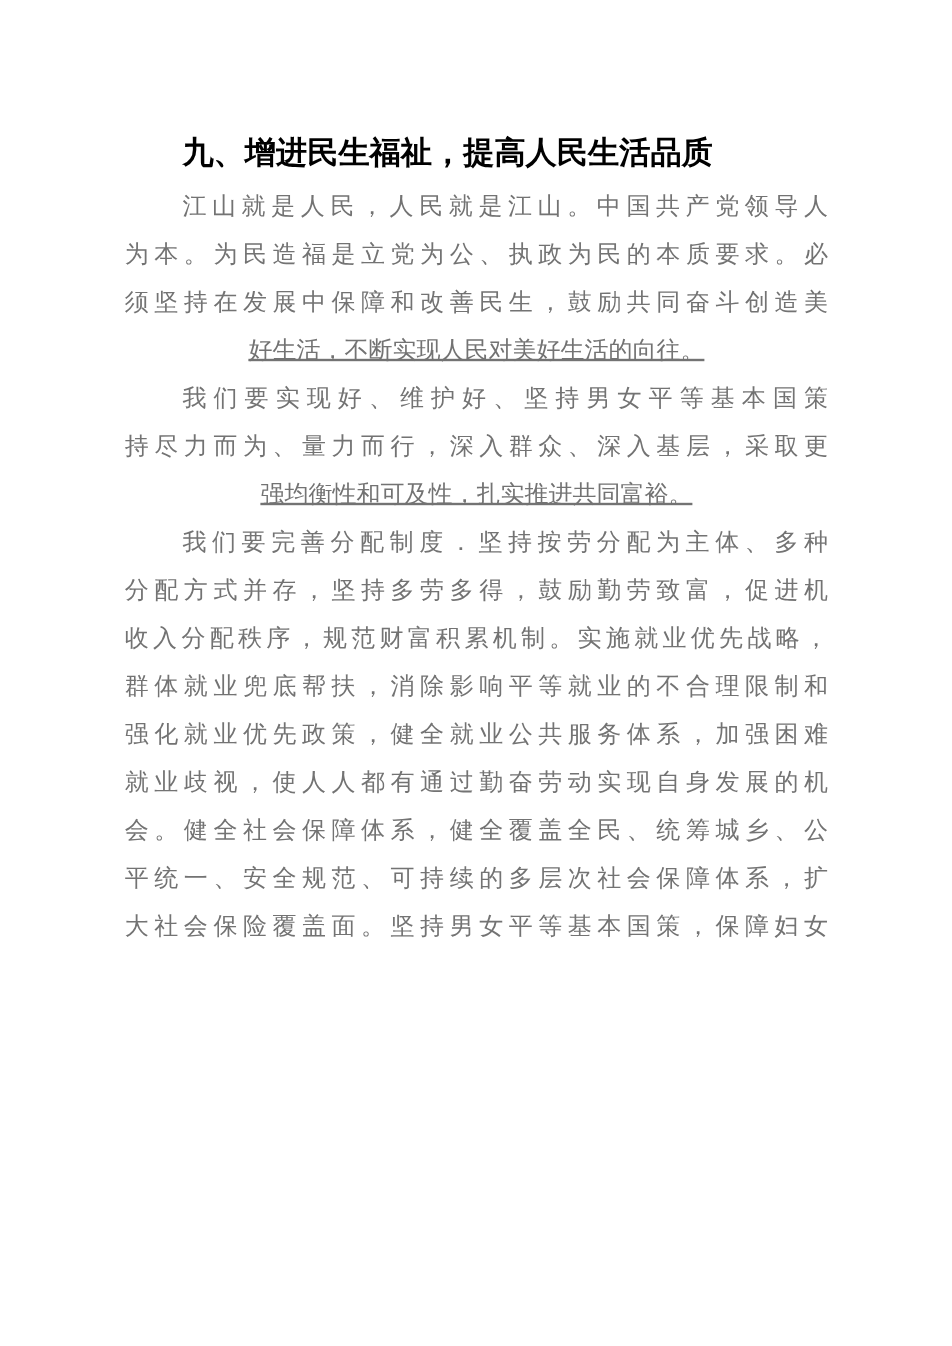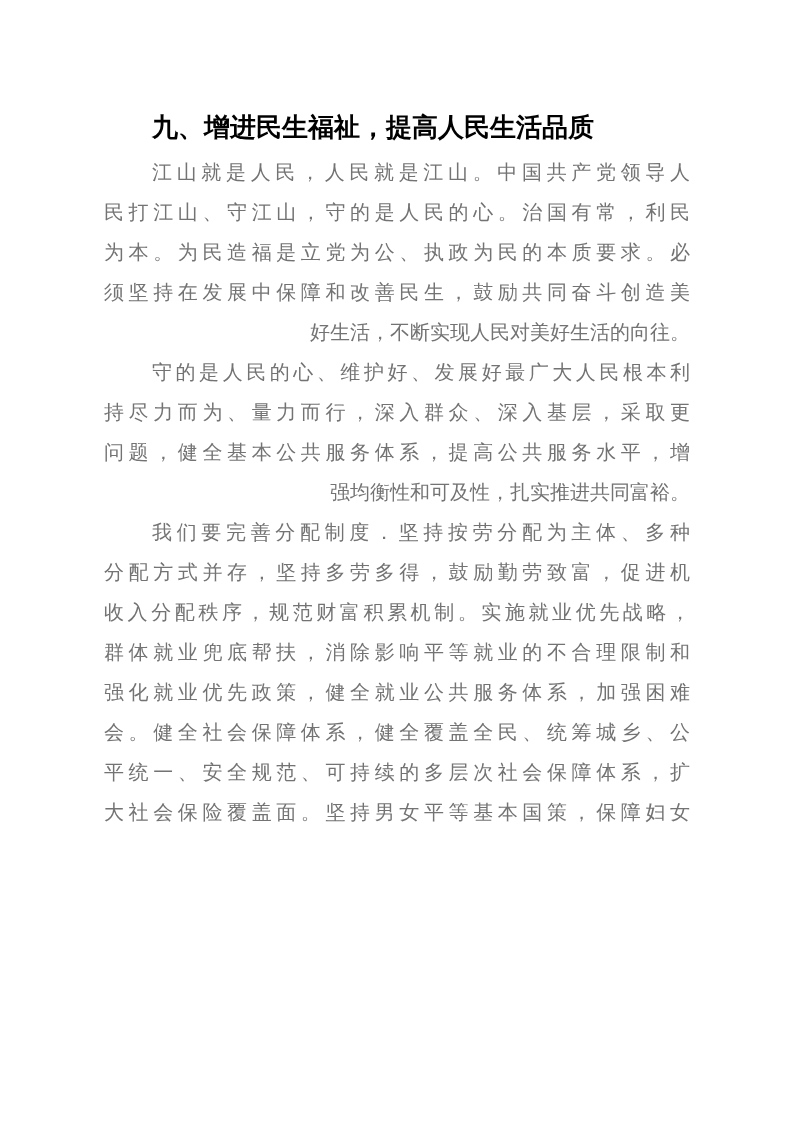--- a/index.html
+++ b/index.html
@@ -37,41 +37,41 @@
     height: 40px;
     color: #737373;
     white-space: nowrap;
     text-align: justify;
     text-align-last: justify;
   }
   .line.indent {
     text-indent: 48px;
   }
   .line.para-end {
-    text-align: right;
+    text-align: center;
     text-align-last: auto;
+    text-decoration: underline;
   }
 </style>
 </head>
 <body>
 
 <div class="page">
   <h1 class="heading">九、增进民生福祉，提高人民生活品质</h1>
   <div class="doc-body">
       <div class="line indent">江山就是人民，人民就是江山。中国共产党领导人</div>
-      <div class="line">民打江山、守江山，守的是人民的心。治国有常，利民</div>
       <div class="line">为本。为民造福是立党为公、执政为民的本质要求。必</div>
       <div class="line">须坚持在发展中保障和改善民生，鼓励共同奋斗创造美</div>
       <div class="line para-end">好生活，不断实现人民对美好生活的向往。</div>
-      <div class="line indent">守的是人民的心、维护好、发展好最广大人民根本利</div>
+      <div class="line indent">我们要实现好、维护好、坚持男女平等基本国策</div>
       <div class="line">持尽力而为、量力而行，深入群众、深入基层，采取更</div>
-      <div class="line">问题，健全基本公共服务体系，提高公共服务水平，增</div>
       <div class="line para-end">强均衡性和可及性，扎实推进共同富裕。</div>
       <div class="line indent">我们要完善分配制度．坚持按劳分配为主体、多种</div>
       <div class="line">分配方式并存，坚持多劳多得，鼓励勤劳致富，促进机</div>
       <div class="line">收入分配秩序，规范财富积累机制。实施就业优先战略，</div>
       <div class="line">群体就业兜底帮扶，消除影响平等就业的不合理限制和</div>
       <div class="line">强化就业优先政策，健全就业公共服务体系，加强困难</div>
+      <div class="line">就业歧视，使人人都有通过勤奋劳动实现自身发展的机</div>
       <div class="line">会。健全社会保障体系，健全覆盖全民、统筹城乡、公</div>
       <div class="line">平统一、安全规范、可持续的多层次社会保障体系，扩</div>
       <div class="line">大社会保险覆盖面。坚持男女平等基本国策，保障妇女</div>
     </div>
 </div>
 
 </body></html>

